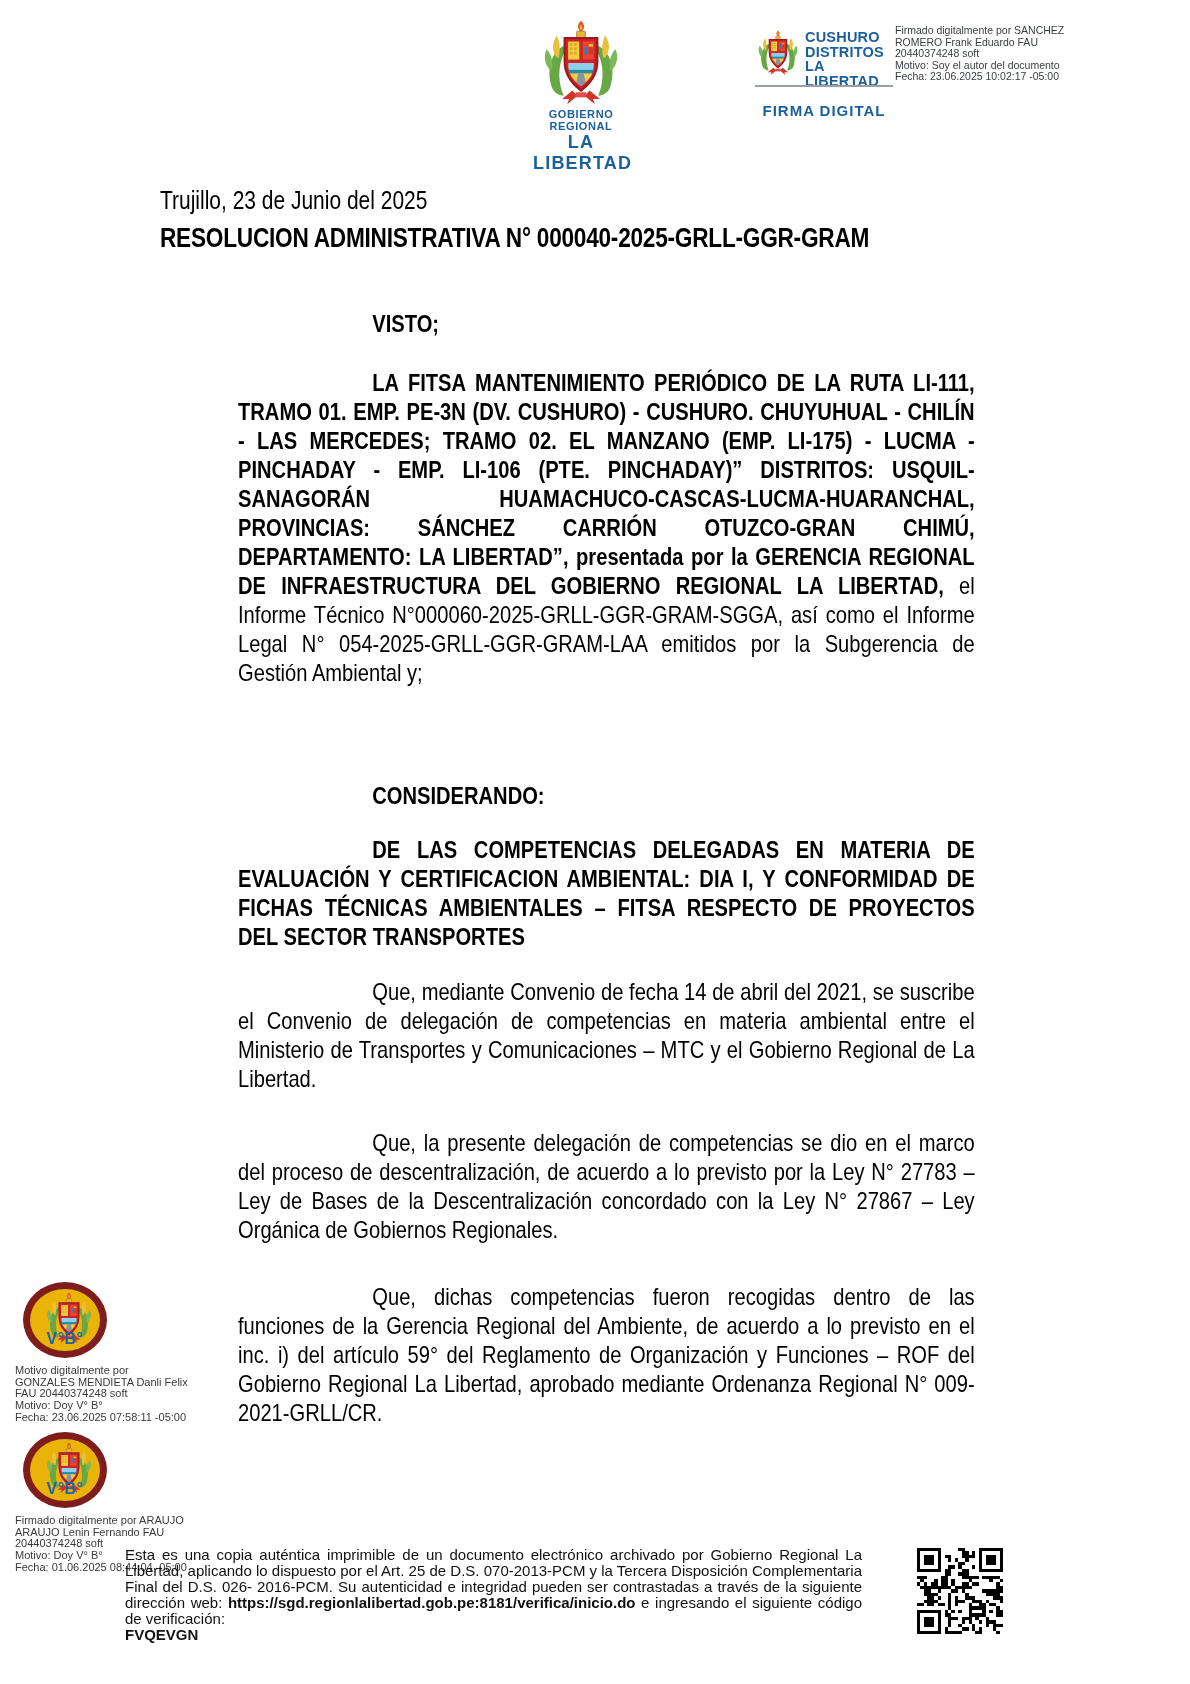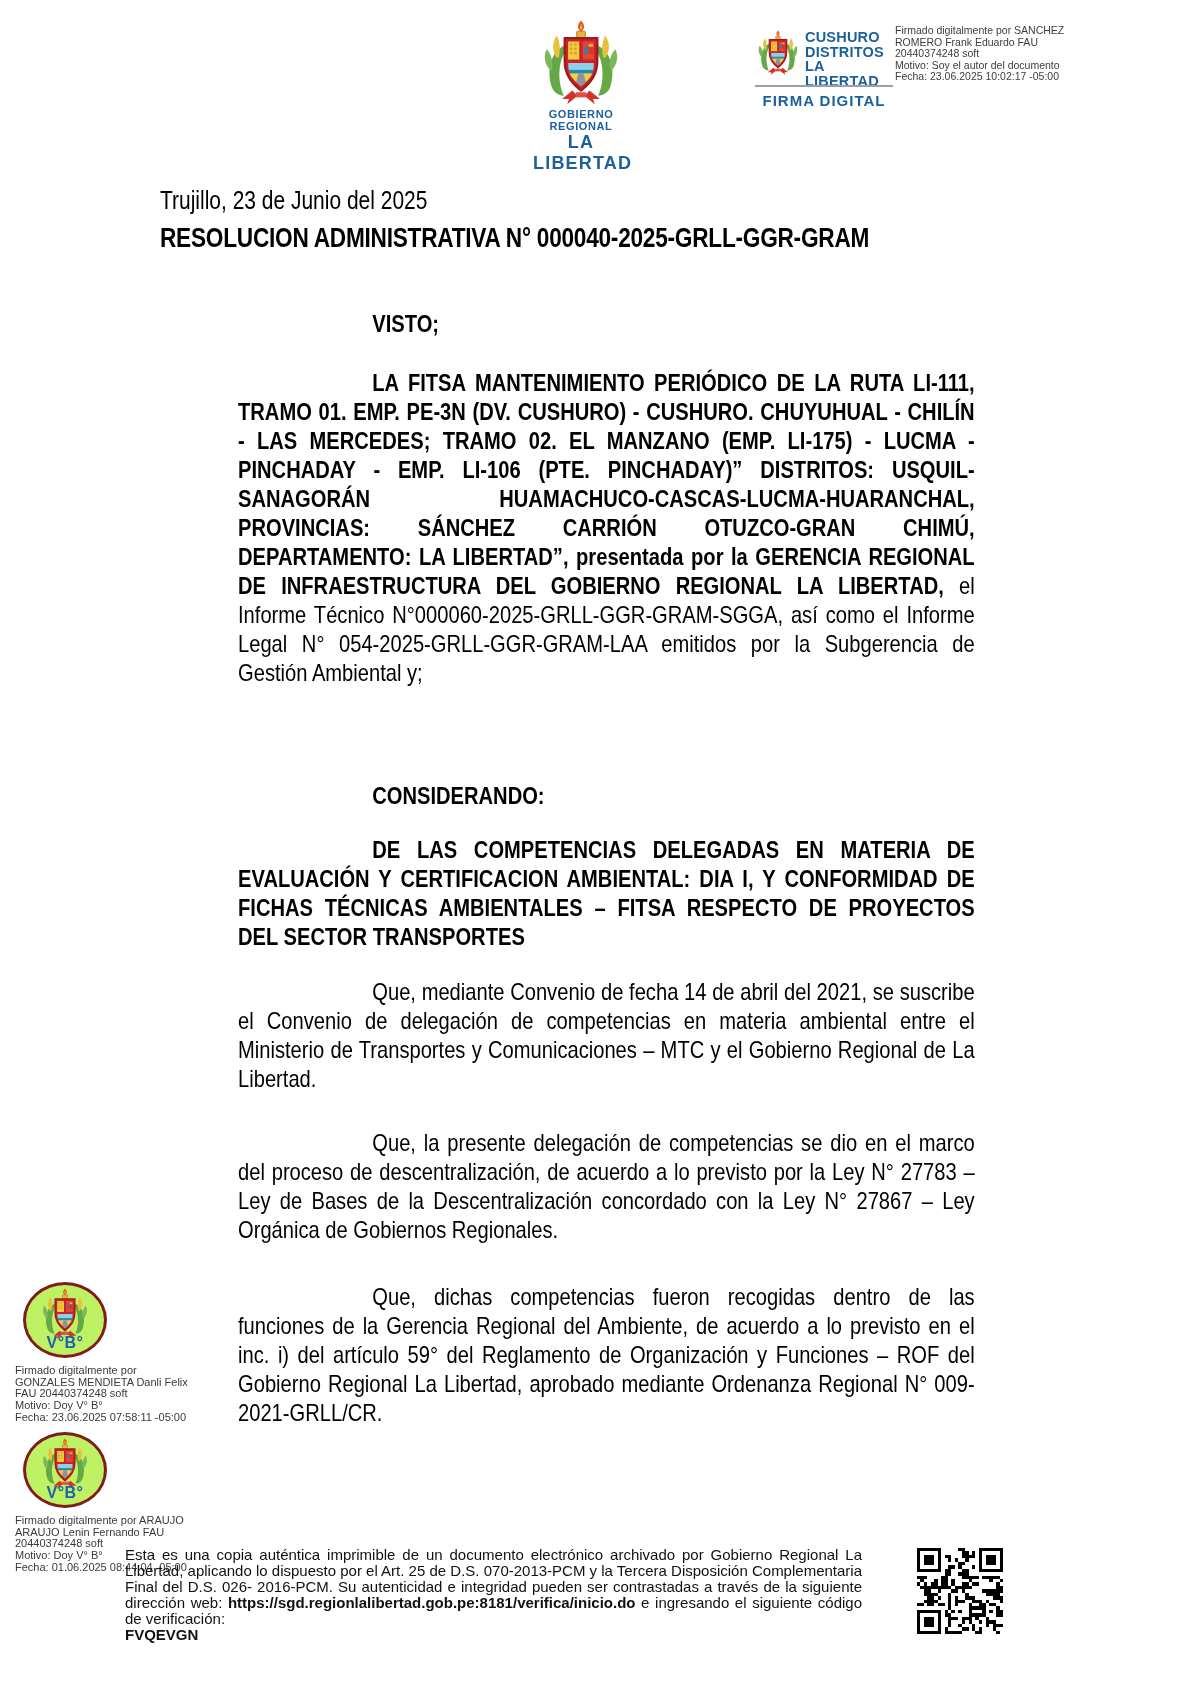--- a/index.html
+++ b/index.html
@@ -15,21 +15,21 @@
   .logo-caption2 { font-size:18px; font-weight:bold; color:#1a5f9e; letter-spacing:1.2px; }
 
   .quote { position:absolute; left:245px; top:138px; width:720px; text-align:center;
            font-size:17px; font-weight:bold; color:#7f7f7f; }
 
   .firma-block { position:absolute; left:755px; top:26px; width:138px; height:74px; }
   .firma-arms { position:absolute; left:0; top:0; width:46px; height:54px; }
   .firma-org { position:absolute; left:50px; top:4px; font-size:14.5px; line-height:14.5px;
                font-weight:bold; color:#1a5f9e; letter-spacing:.2px; }
   .firma-divider { position:absolute; left:0; top:59px; width:138px; height:2px; background:#9aa0a6; }
-  .firma-label { position:absolute; left:0; top:66px; width:138px; text-align:center;
+  .firma-label { position:absolute; left:0; top:76px; width:138px; text-align:center;
                  font-size:15px; font-weight:bold; color:#1a5f9e; letter-spacing:1px; }
 
   .sig-block { position:absolute; left:895px; top:25px; width:170px;
                font-size:10.5px; line-height:11.6px; color:#3c4043; }
 
   
   .content { position:absolute; left:160px; top:186px; width:972px;
              transform:scaleX(0.839); transform-origin:0 0; }
   .date-line { font-size:25px; line-height:29px; }
   .doc-title { font-size:27px; line-height:31px; font-weight:bold; margin-top:8px; letter-spacing:-0.3px; }
@@ -41,21 +41,21 @@
   .heading-para { margin-top:25px; font-weight:bold; text-indent:160px; }
   .que1 { margin-top:26px; text-indent:160px; }
   .que2 { margin-top:35px; text-indent:160px; }
   .que3 { margin-top:38px; text-indent:160px; }
 
   
   .stamp { position:absolute; left:15px; width:240px; }
   .stamp-1 { top:1282px; }
   .stamp-2 { top:1432px; }
   .stamp-circle { position:relative; margin-left:8px; width:84px; height:76px; box-sizing:border-box;
-                  border:3px solid #7f1d1d; border-radius:50%; background:#bef264; }
+                  border:7px solid #7f1d1d; border-radius:50%; background:#eab308; }
   .stamp-circle svg { position:absolute; left:13px; top:3px; width:52px; height:52px; }
   .stamp-vobo { position:absolute; bottom:3px; left:0; width:100%; text-align:center;
                 font-size:16px; font-weight:bold; color:#1b64ad; letter-spacing:.5px; }
   .stamp-text { margin-top:7px; font-size:11px; line-height:11.7px; color:#3a3a3a; white-space:nowrap; }
 
   
   .footer-text { position:absolute; left:125px; top:1547px; width:737px;
                  font-size:15px; line-height:16px; text-align:justify; color:#111; }
   .qr { position:absolute; left:917px; top:1548px; width:86px; height:86px; }
   .qr svg { width:86px; height:86px; shape-rendering:crispEdges; }
@@ -152,21 +152,21 @@
   </div>
 
   <div class="stamp stamp-1">
     <div class="stamp-circle">
       <svg viewBox="0 0 100 100">
           <use href="#coat-of-arms"></use>
         </svg>
       <div class="stamp-vobo">V°B°</div>
     </div>
     <div class="stamp-text">
-      <div>Firmado digitalmente por</div>
+      <div>Motivo digitalmente por</div>
       <div>GONZALES MENDIETA Danli Felix</div>
       <div>FAU 20440374248 soft</div>
       <div>Motivo: Doy V° B°</div>
       <div>Fecha: 23.06.2025 07:58:11 -05:00</div>
     </div>
   </div>
 
   <div class="stamp stamp-2">
     <div class="stamp-circle">
       <svg viewBox="0 0 100 100">

